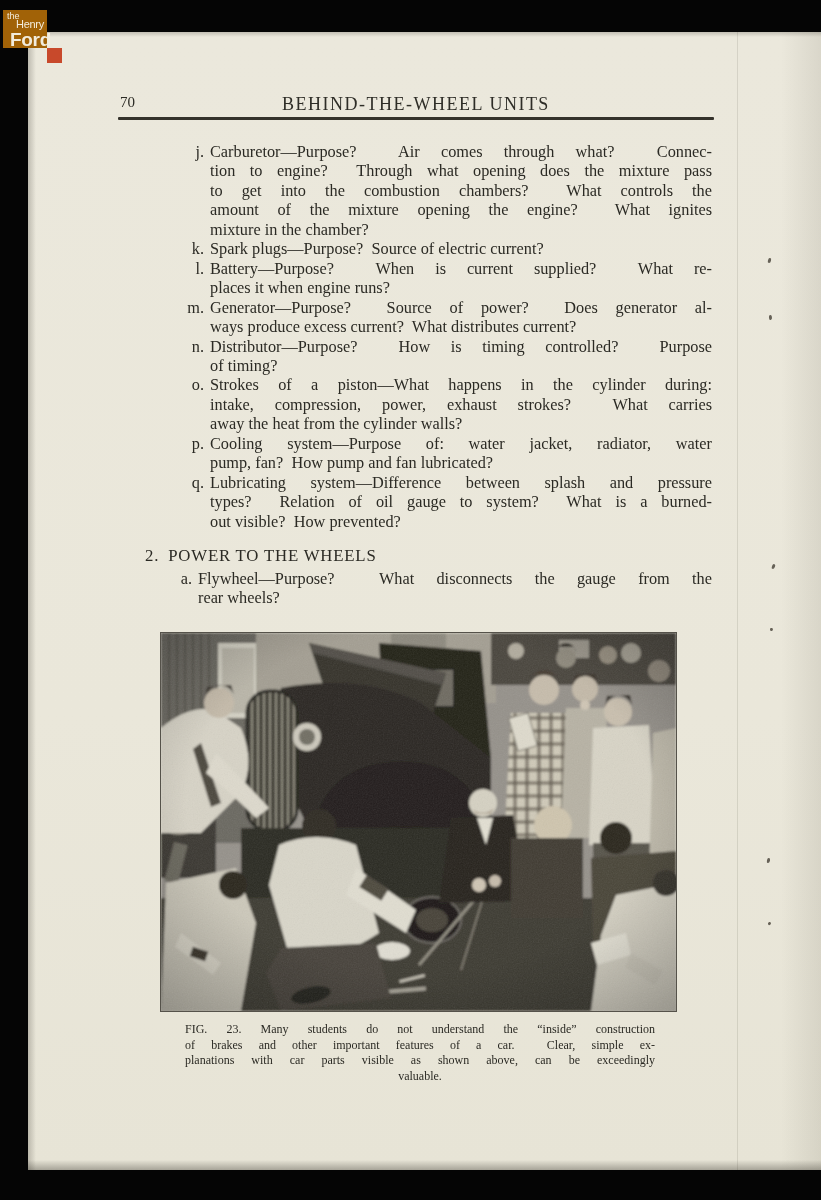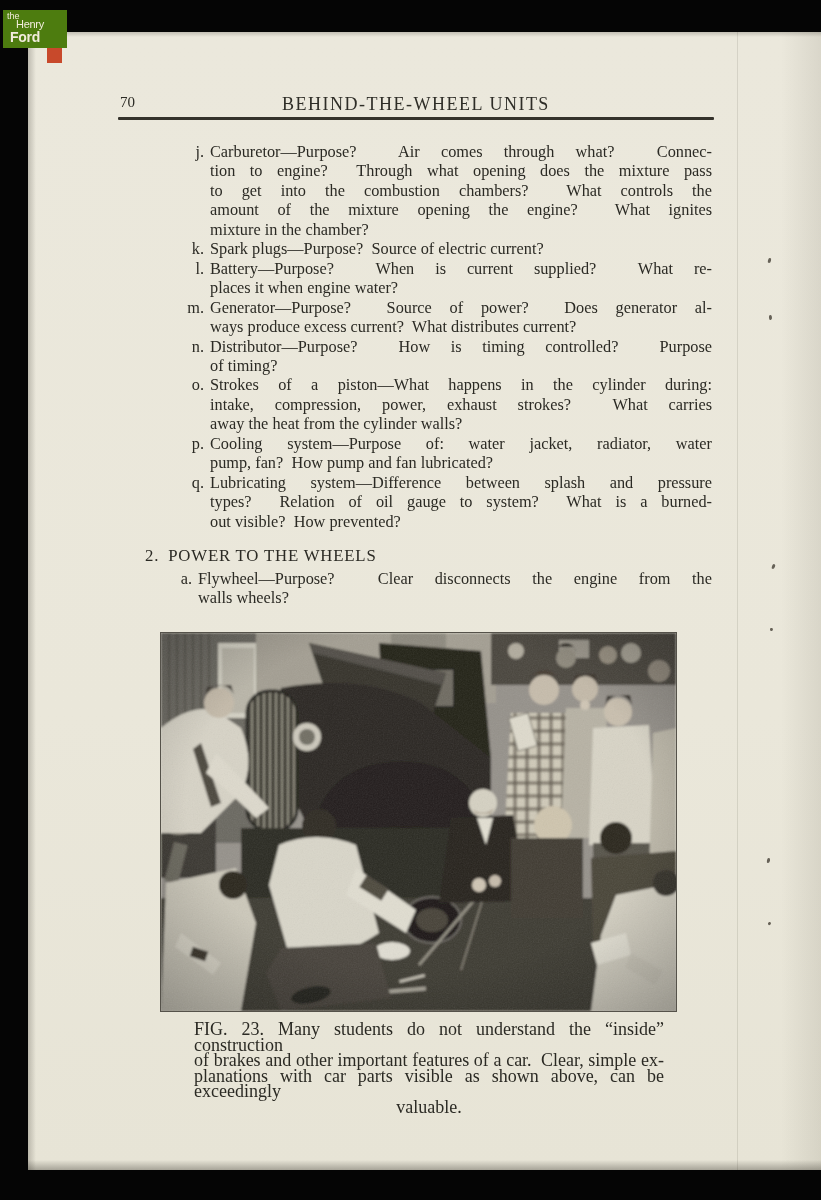--- a/index.html
+++ b/index.html
@@ -11,47 +11,47 @@
   .edge-left{position:absolute;left:0;top:0;width:8px;height:100%;
         background:linear-gradient(90deg,rgba(30,26,18,.22),rgba(30,26,18,0));}
   .edge-top{position:absolute;left:0;top:0;width:100%;height:5px;
         background:linear-gradient(180deg,rgba(30,26,18,.20),rgba(30,26,18,0));}
   .edge-bottom{position:absolute;left:0;bottom:0;width:100%;height:10px;
         background:linear-gradient(0deg,rgba(20,17,10,.30),rgba(20,17,10,0));}
   .edge-right{position:absolute;right:0;top:0;width:58px;height:100%;
         background:linear-gradient(90deg,rgba(60,55,40,0) 0%,rgba(60,55,40,.10) 70%,rgba(40,36,26,.22) 100%);}
   .fold-line{position:absolute;left:709px;top:0;width:1px;height:100%;background:rgba(60,55,45,.12);}
   
-  .logo-main{position:absolute;left:3px;top:10px;width:44px;height:38px;background:#4d7c0f;
-        font-family:"Liberation Sans","DejaVu Sans",sans-serif;color:#f2ecdd;padding-left:20px;}
+  .logo-main{position:absolute;left:3px;top:10px;width:44px;height:38px;background:#a16207;
+        font-family:"Liberation Sans","DejaVu Sans",sans-serif;color:#f2ecdd;}
   .logo-small{position:absolute;left:47px;top:48px;width:15px;height:15px;background:#c8492b;}
   .logo-the{position:absolute;left:4px;top:1px;font-size:9px;}
   .logo-henry{position:absolute;left:13px;top:8px;font-size:11px;font-weight:normal;letter-spacing:-.3px;text-align:right;}
-  .logo-ford{position:absolute;left:7px;top:19px;font-size:14px;font-weight:bold;letter-spacing:-.3px;}
+  .logo-ford{position:absolute;left:7px;top:19px;font-size:19px;font-weight:bold;letter-spacing:-.3px;}
   
   .header{position:absolute;left:90px;top:62px;width:596px;height:22px;}
   .pageno{position:absolute;left:2px;top:0;font-size:15px;}
   .running-title{position:absolute;left:0;top:0;width:100%;text-align:center;
         font-size:18px;letter-spacing:1.5px;color:#2e2d27;}
   .rule{position:absolute;left:90px;top:85px;width:596px;height:2.6px;background:#34322b;border-radius:1px;}
   
   .qlist{position:absolute;left:182px;top:110px;width:502px;font-size:16.3px;}
   .list-item{position:relative;}
   .item-marker{position:absolute;top:0;right:calc(100% + 6px);white-space:nowrap;font-size:16.3px;line-height:19.45px;}
   .tline{line-height:19.45px;text-align:justify;text-align-last:left;white-space:pre-wrap;}
   .tline.jl{text-align-last:justify;}
   .tline.cl{text-align:right;text-align-last:center;}
   
   .section{position:absolute;left:117px;top:514px;font-size:16.8px;letter-spacing:.8px;color:#2b2a24;white-space:nowrap;}
   .section .heading-title{margin-left:9px;}
   .sublist{position:absolute;left:170px;top:537px;width:514px;font-size:16.3px;}
   
   .photo{position:absolute;left:132px;top:600px;width:515px;height:378px;margin:0;padding:0;}
   .photo svg{display:block;border:1px solid #55524a;}
-  .caption{position:absolute;left:166px;top:990px;width:470px;font-size:18px;}
+  .caption{position:absolute;left:157px;top:990px;width:470px;font-size:12px;}
   .caption .tline{line-height:15.6px;}
   
   .speck{position:absolute;width:3px;height:5px;border-radius:50% 50% 60% 40%;background:#454036;opacity:.8;}
 </style>
 </head>
 <body>
 
 <div class="scan">
 
   <div class="page">
@@ -76,21 +76,21 @@
       <div class="list-item">
         <span class="item-marker">k.</span>
         <div class="item-lines">
             <div class="tline ">Spark plugs—Purpose?  Source of electric current?</div>
           </div>
       </div>
       <div class="list-item">
         <span class="item-marker">l.</span>
         <div class="item-lines">
             <div class="tline jl">Battery—Purpose?  When is current supplied?  What re-</div>
-            <div class="tline ">places it when engine water?</div>
+            <div class="tline ">places it when engine runs?</div>
           </div>
       </div>
       <div class="list-item">
         <span class="item-marker">m.</span>
         <div class="item-lines">
             <div class="tline jl">Generator—Purpose?  Source of power?  Does generator al-</div>
             <div class="tline ">ways produce excess current?  What distributes current?</div>
           </div>
       </div>
       <div class="list-item">
@@ -125,22 +125,22 @@
       </div>
     </div>
 
     <div class="section">
       <span>2.</span><span class="heading-title">POWER TO THE WHEELS</span>
     </div>
     <div class="sublist">
       <div class="list-item">
         <span class="item-marker">a.</span>
         <div class="item-lines">
-            <div class="tline jl">Flywheel—Purpose?  Clear disconnects the engine from the</div>
-            <div class="tline ">walls wheels?</div>
+            <div class="tline jl">Flywheel—Purpose?  What disconnects the gauge from the</div>
+            <div class="tline ">rear wheels?</div>
           </div>
       </div>
     </div>
 
     <figure class="photo">
       <svg width="515" height="378" viewBox="0 0 515 378" xmlns="http://www.w3.org/2000/svg">
         <defs>
           <filter id="soft">
               <feGaussianBlur stdDeviation="0.8"></feGaussianBlur>
             </filter>

